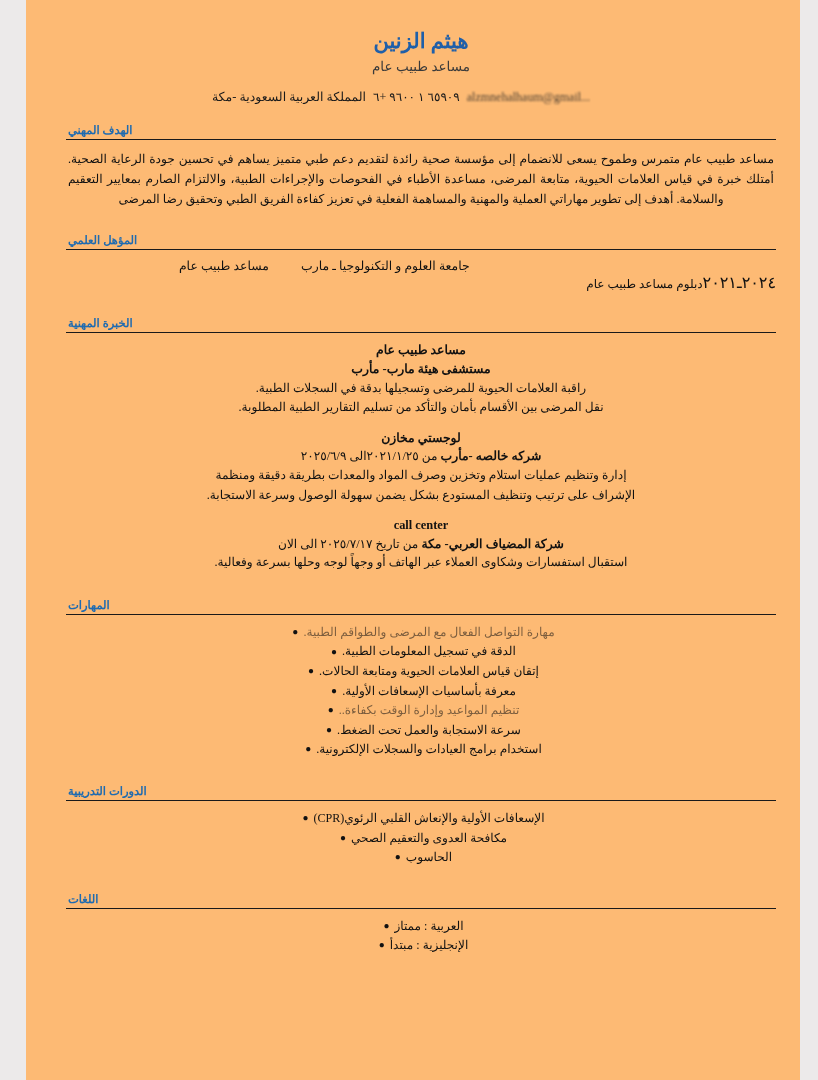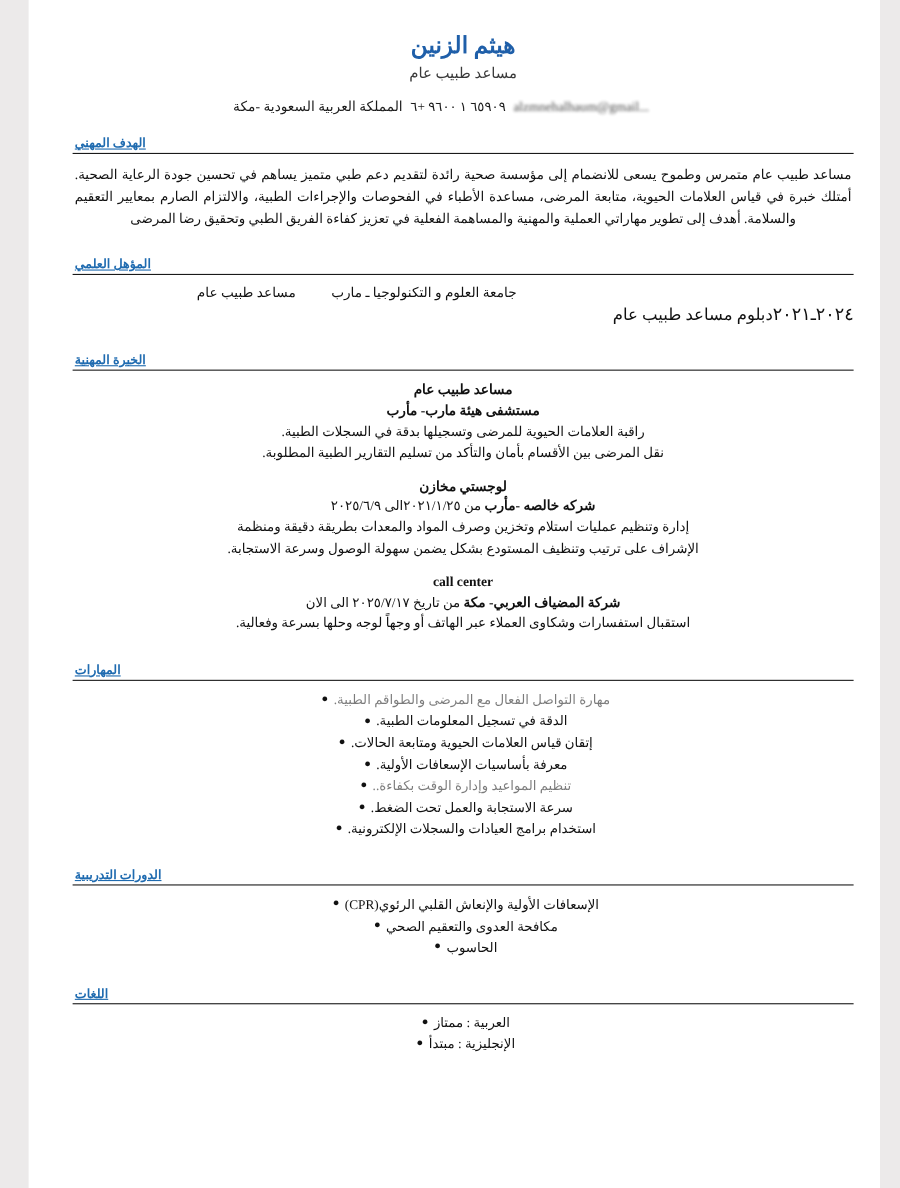--- a/index.html
+++ b/index.html
@@ -18,21 +18,21 @@
     width: 818px;
     height: 1080px;
     background: #eceaea;
   }
   .page {
     position: absolute;
     left: 26px;
     top: 0;
     width: 774px;
     height: 1080px;
-    background: #ffffff;
+    background: #fdba74;
     box-sizing: border-box;
     padding: 16px;
   }
   .inner {
     position: absolute;
     left: 40px;
     right: 24px;
     top: 0;
     bottom: 0;
   }
@@ -88,21 +88,20 @@
   .section {
     margin-top: 4px;
   }
   .sec-head {
     color: #1f6bb0;
     font-size: 11.5px;
     font-weight: bold;
     text-align: left;
     padding: 0 0 2px 2px;
     direction: rtl;
-    text-decoration: underline;
   }
   .sec-rule {
     border-top: 1.7px solid #1a1a1a;
     margin: 0 0 8px 0;
     height: 0;
     font-size: 0;
     line-height: 0;
   }
 
   .body-para {
@@ -125,21 +124,21 @@
   }
   .edu-right { text-align: right; flex: 1; }
   .edu-line1 {
     font-size: 12.4px;
     font-weight: normal;
     color: #111;
     text-align: center;
     padding-right: 120px;
   }
   .edu-line2 {
-    font-size: 15px;
+    font-size: 12px;
     color: #111;
     text-align: right;
     margin-top: 3px;
   }
   .edu-dates {
     font-size: 16px;
     color: #111;
     direction: rtl;
     white-space: nowrap;
     letter-spacing: 0.5px;

